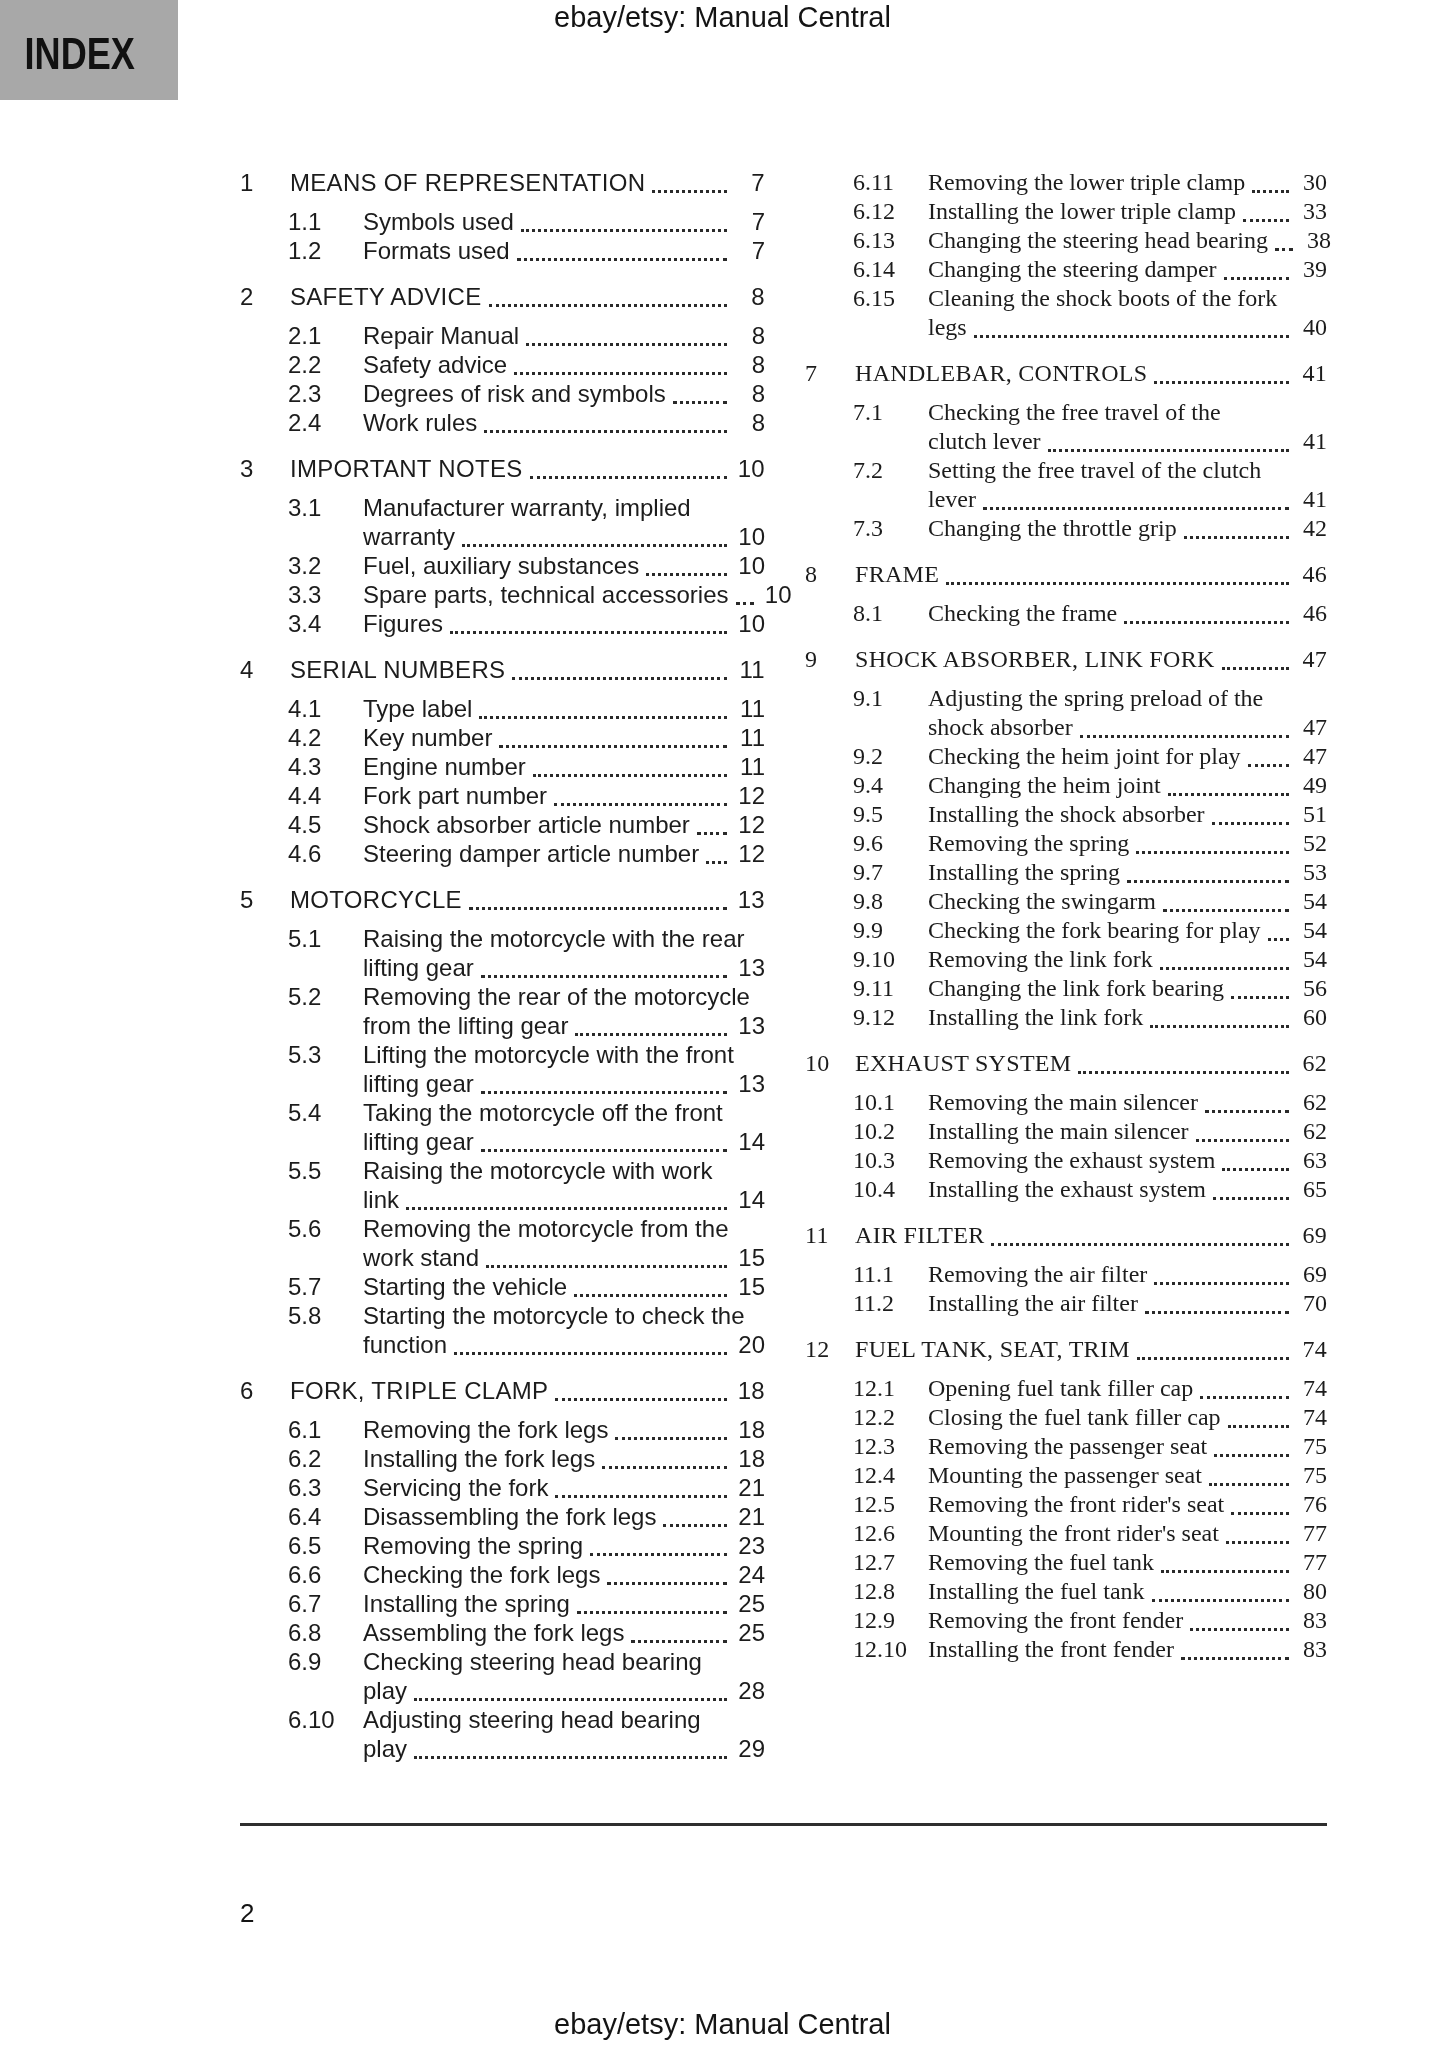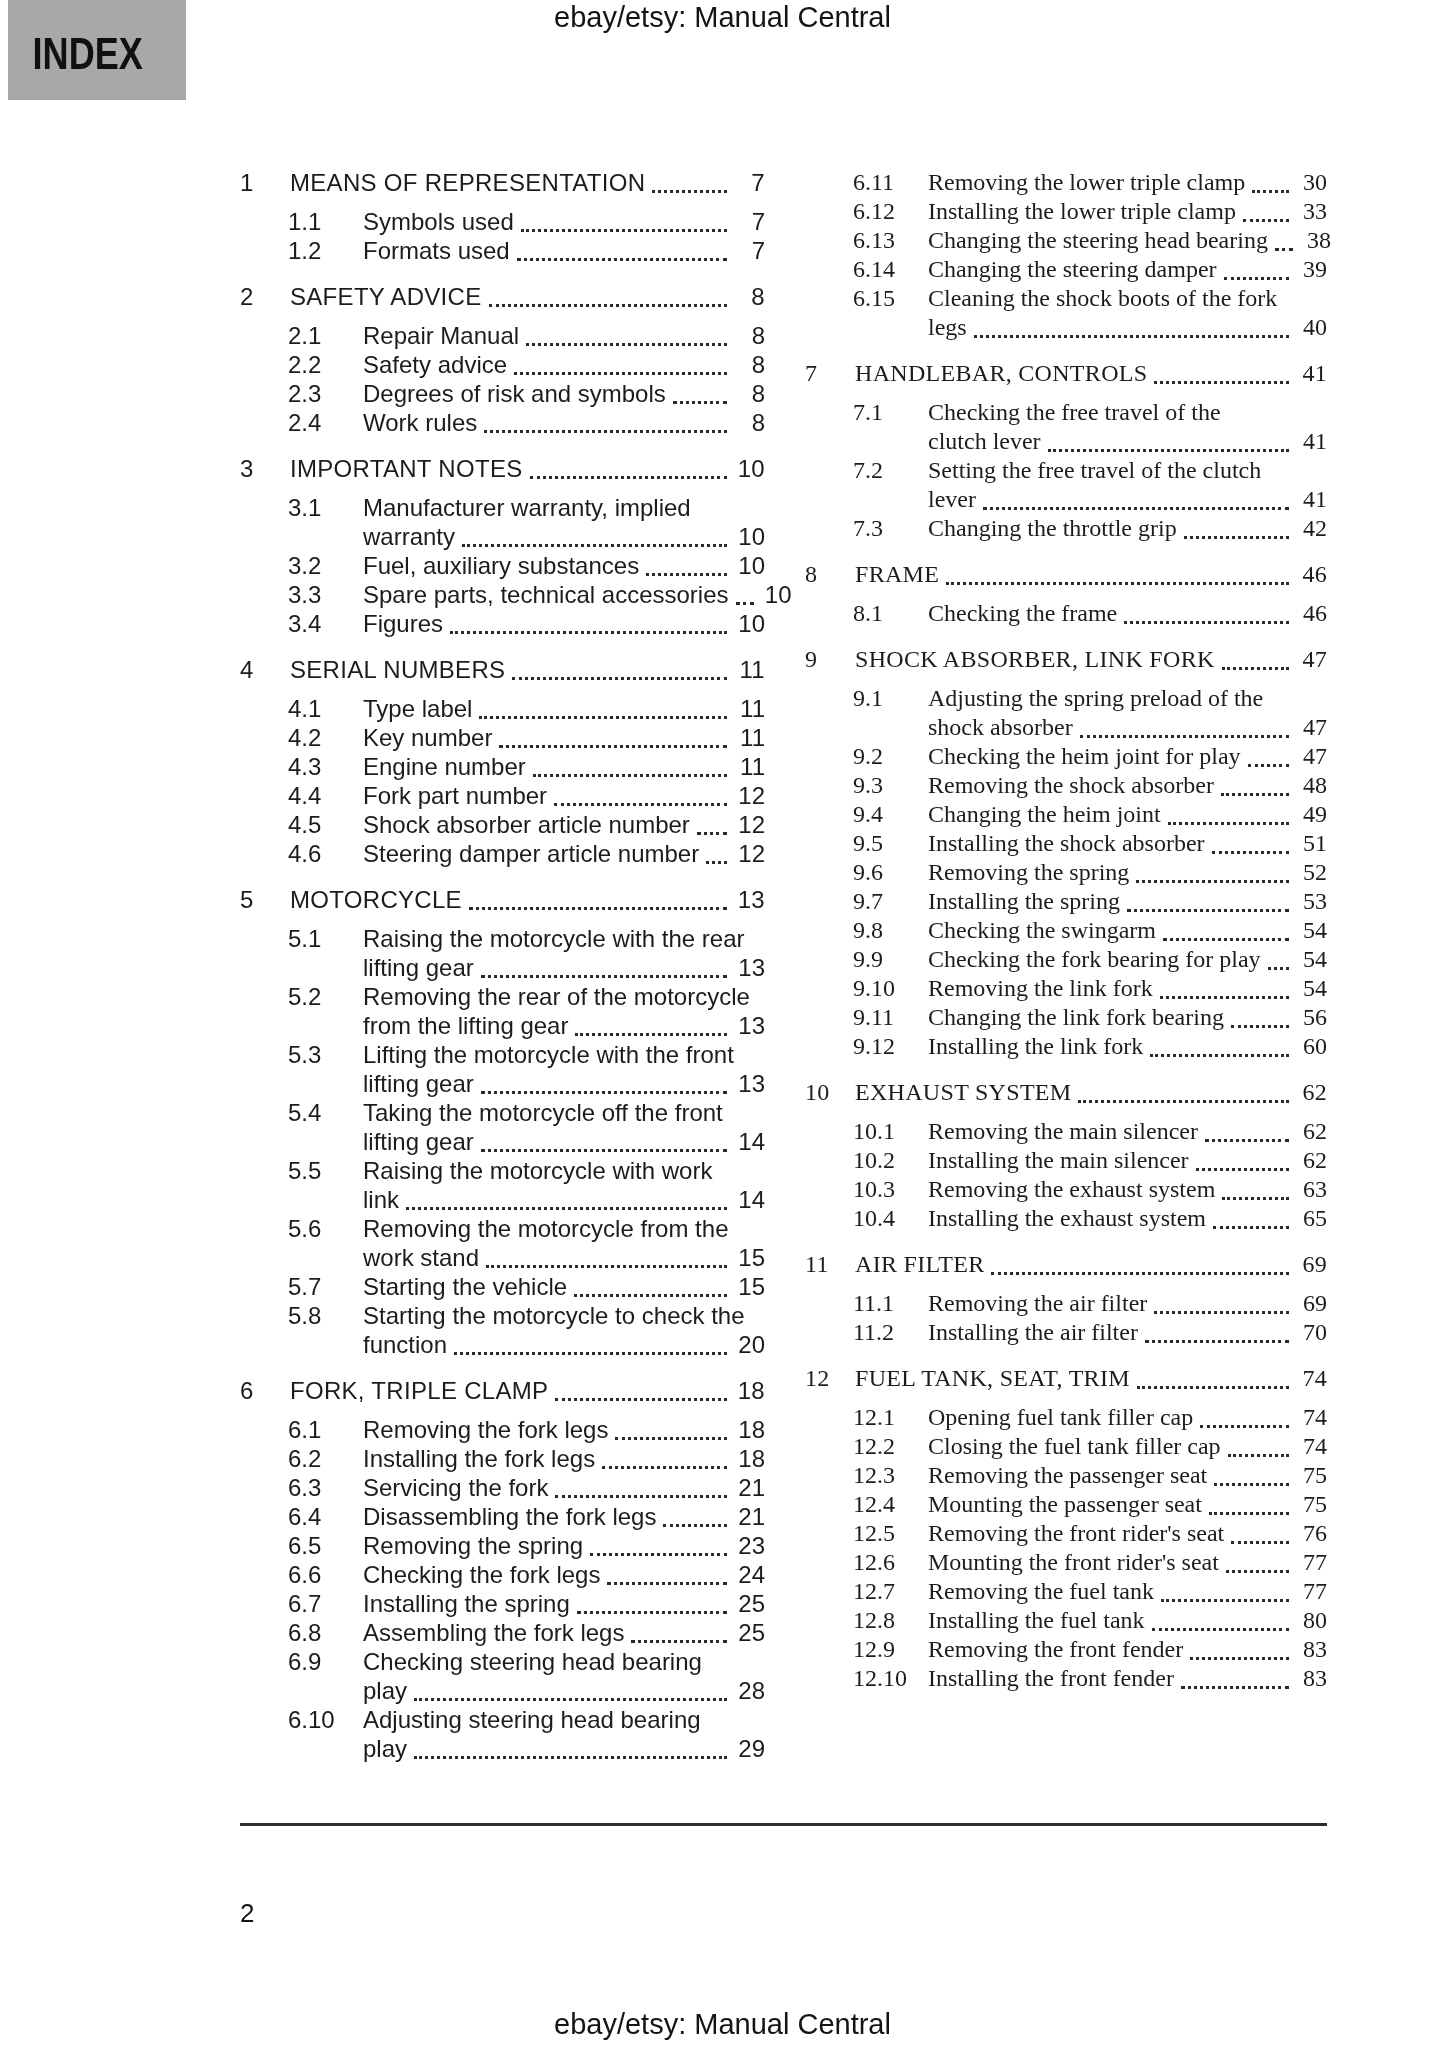--- a/index.html
+++ b/index.html
@@ -6,21 +6,21 @@
   .page{
     position:relative;
     width:1445px;height:2045px;
     background:#ffffff;
     font-family:"Liberation Sans", sans-serif;
     color:#1c1c1c;
     overflow:hidden;
   }
   
   .index-tab{
-    position:absolute;top:0;left:8px;
+    position:absolute;top:0;left:0;
     width:178px;height:100px;
     background:#a8a8a8;
   }
   .index-tab .lbl{
     display:block;
     padding-left:30px;
     line-height:108px;
     font-size:44px;
     font-weight:bold;
     color:#111;
@@ -658,30 +658,20 @@
           <span class="num">9.2</span>
           <span class="body">
             <span class="line last">
               <span class="txt">Checking the heim joint for play</span>
               <span class="leader"></span>
               <span class="pg">47</span>
             </span>
           </span>
         </div>
         <div class="entry lvl2">
-          <span class="num">9.3</span>
-          <span class="body">
-            <span class="line last">
-              <span class="txt">Removing the shock absorber</span>
-              <span class="leader"></span>
-              <span class="pg">48</span>
-            </span>
-          </span>
-        </div>
-        <div class="entry lvl2">
           <span class="num">9.4</span>
           <span class="body">
             <span class="line last">
               <span class="txt">Changing the heim joint</span>
               <span class="leader"></span>
               <span class="pg">49</span>
             </span>
           </span>
         </div>
         <div class="entry lvl2">

